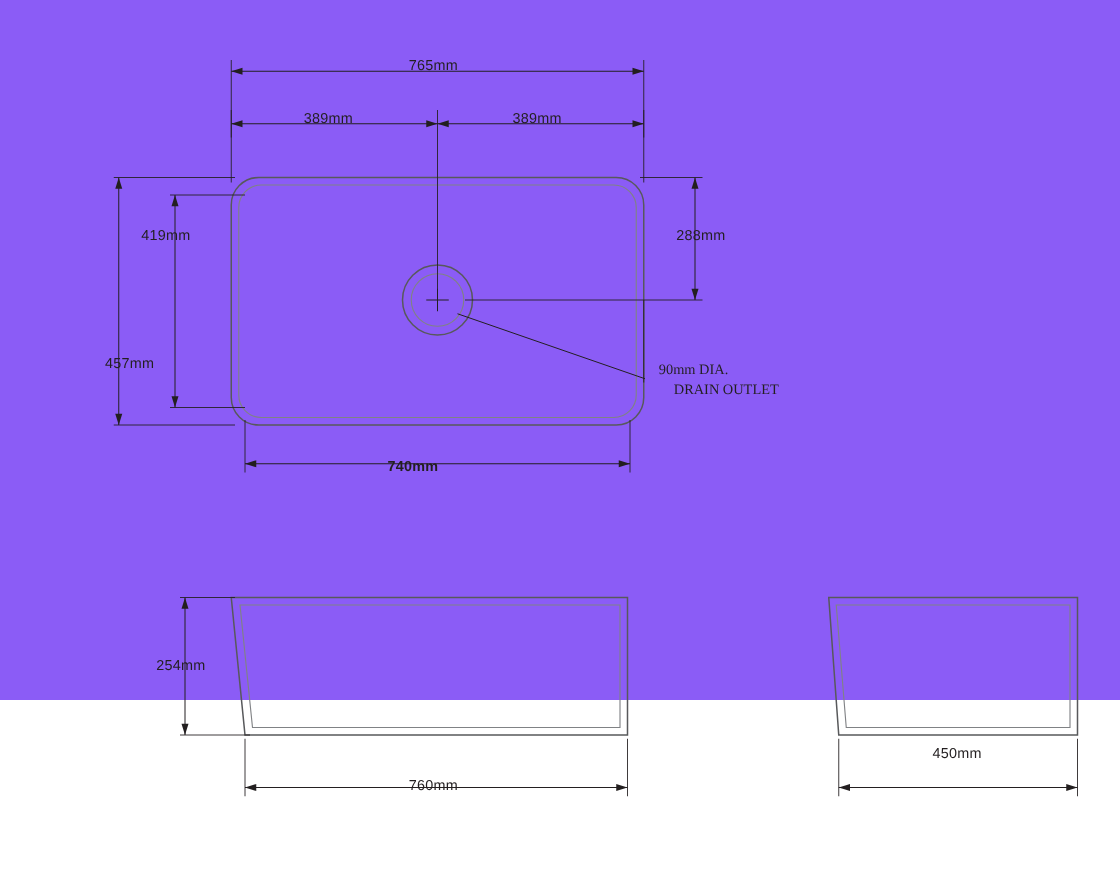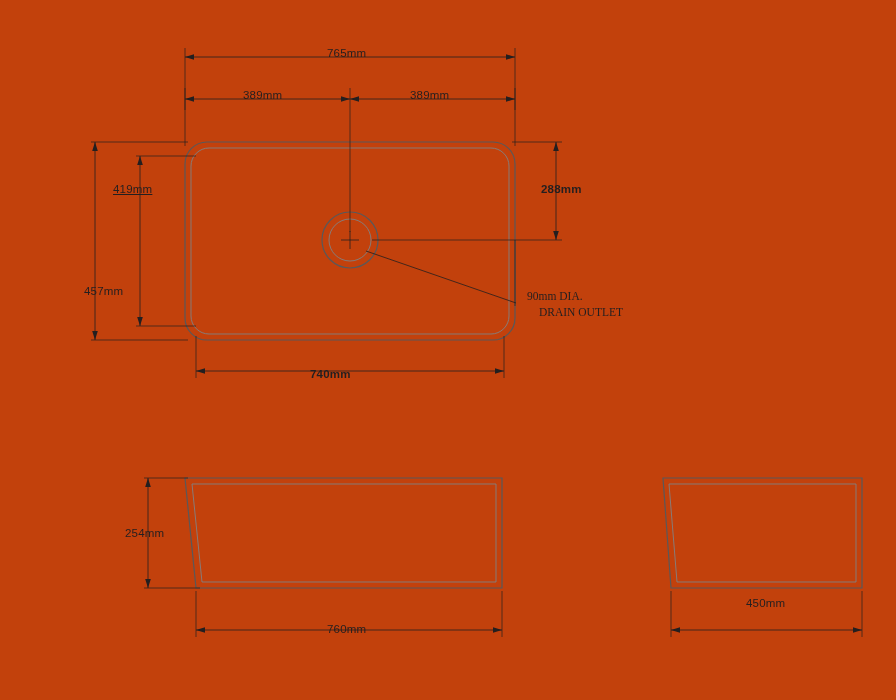--- a/index.html
+++ b/index.html
@@ -10,22 +10,22 @@
   body {
     width: 896px;
     height: 700px;
     font-family: "Liberation Sans", sans-serif;
     color: #231f20;
     overflow: hidden;
   }
   #sheet {
     position: relative;
     width: 896px;
-    height: 700px;
-    background: #c2410c;
+    height: 560px;
+    background: #8b5cf6;
   }
   #sheet svg {
     position: absolute;
     left: 0;
     top: 0;
   }
   .dimtext {
     position: absolute;
     font-family: "Liberation Sans", sans-serif;
     font-size: 11.5px;
@@ -133,25 +133,25 @@
 
     </g>
   </svg>
 
   <div class="dimtext" style="left:327px; top:47px;">765mm</div>
 
   <div class="dimtext" style="left:243px; top:89px;">389mm</div>
 
   <div class="dimtext" style="left:410px; top:89px;">389mm</div>
 
-  <div class="dimtext" style="left:113px; top:183px;text-decoration:underline;">419mm</div>
+  <div class="dimtext" style="left:113px; top:183px;">419mm</div>
 
   <div class="dimtext" style="left:84px; top:285px;">457mm</div>
 
-  <div class="dimtext" style="left:541px; top:183px;font-weight:bold;">288mm</div>
+  <div class="dimtext" style="left:541px; top:183px;">288mm</div>
 
   <div class="dimtext" style="left:310px; top:368px;font-weight:bold;">740mm</div>
 
   <div class="dimtext" style="left:125px; top:527px;text-align:right;">254mm</div>
 
   <div class="dimtext" style="left:327px; top:623px;text-align:right;">760mm</div>
 
   <div class="dimtext" style="left:746px; top:597px;">450mm</div>
 
   <div class="label-note" style="left:527px; top:289px;">90mm  DIA.</div>

